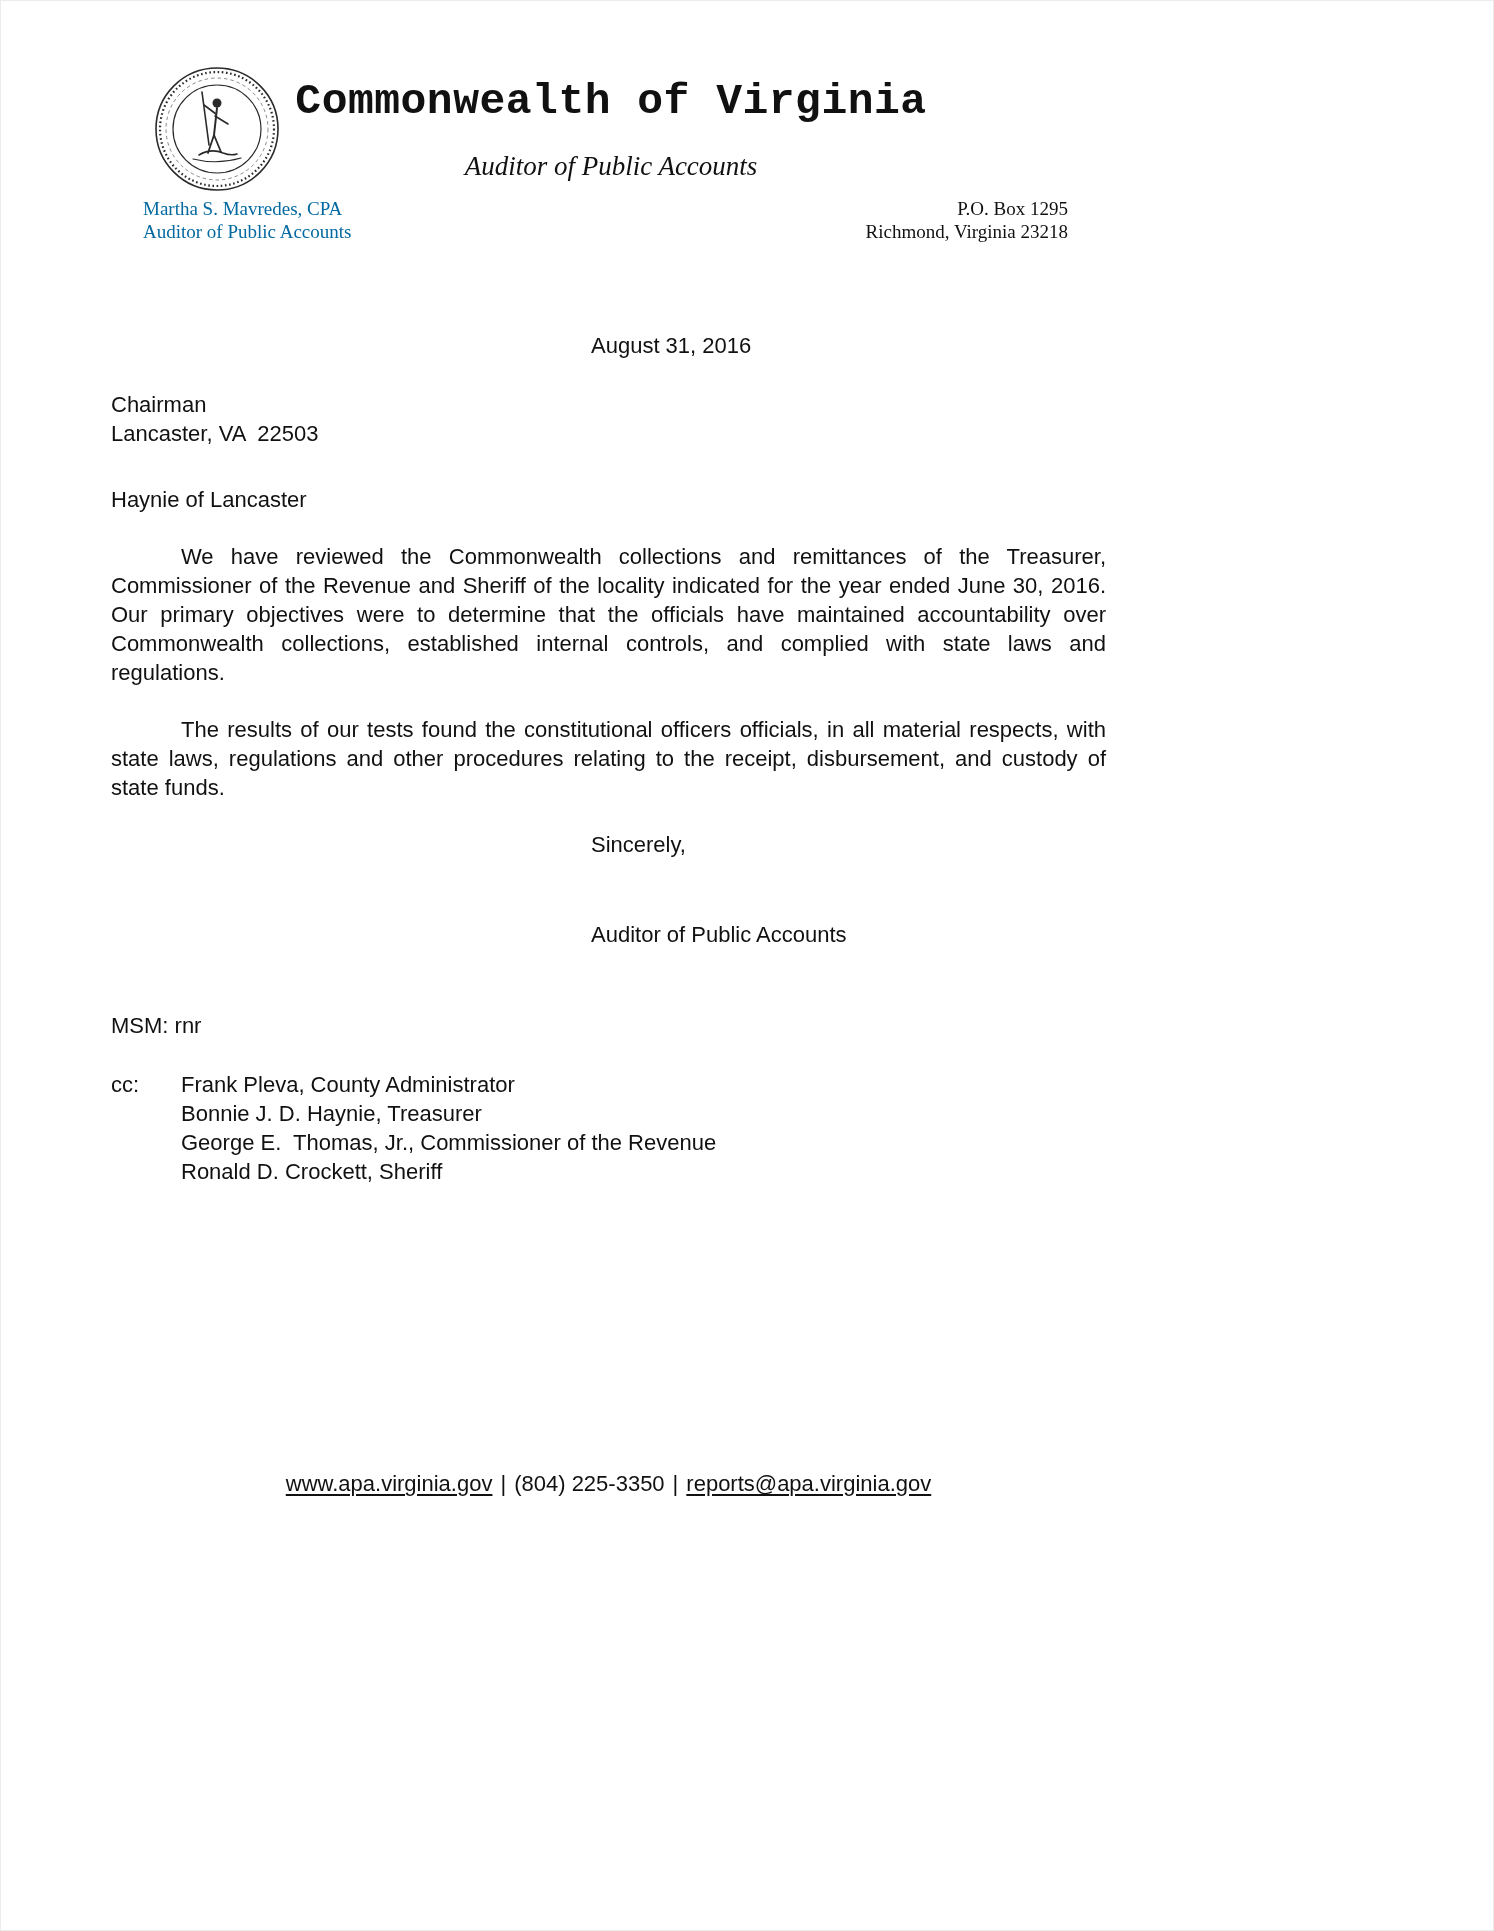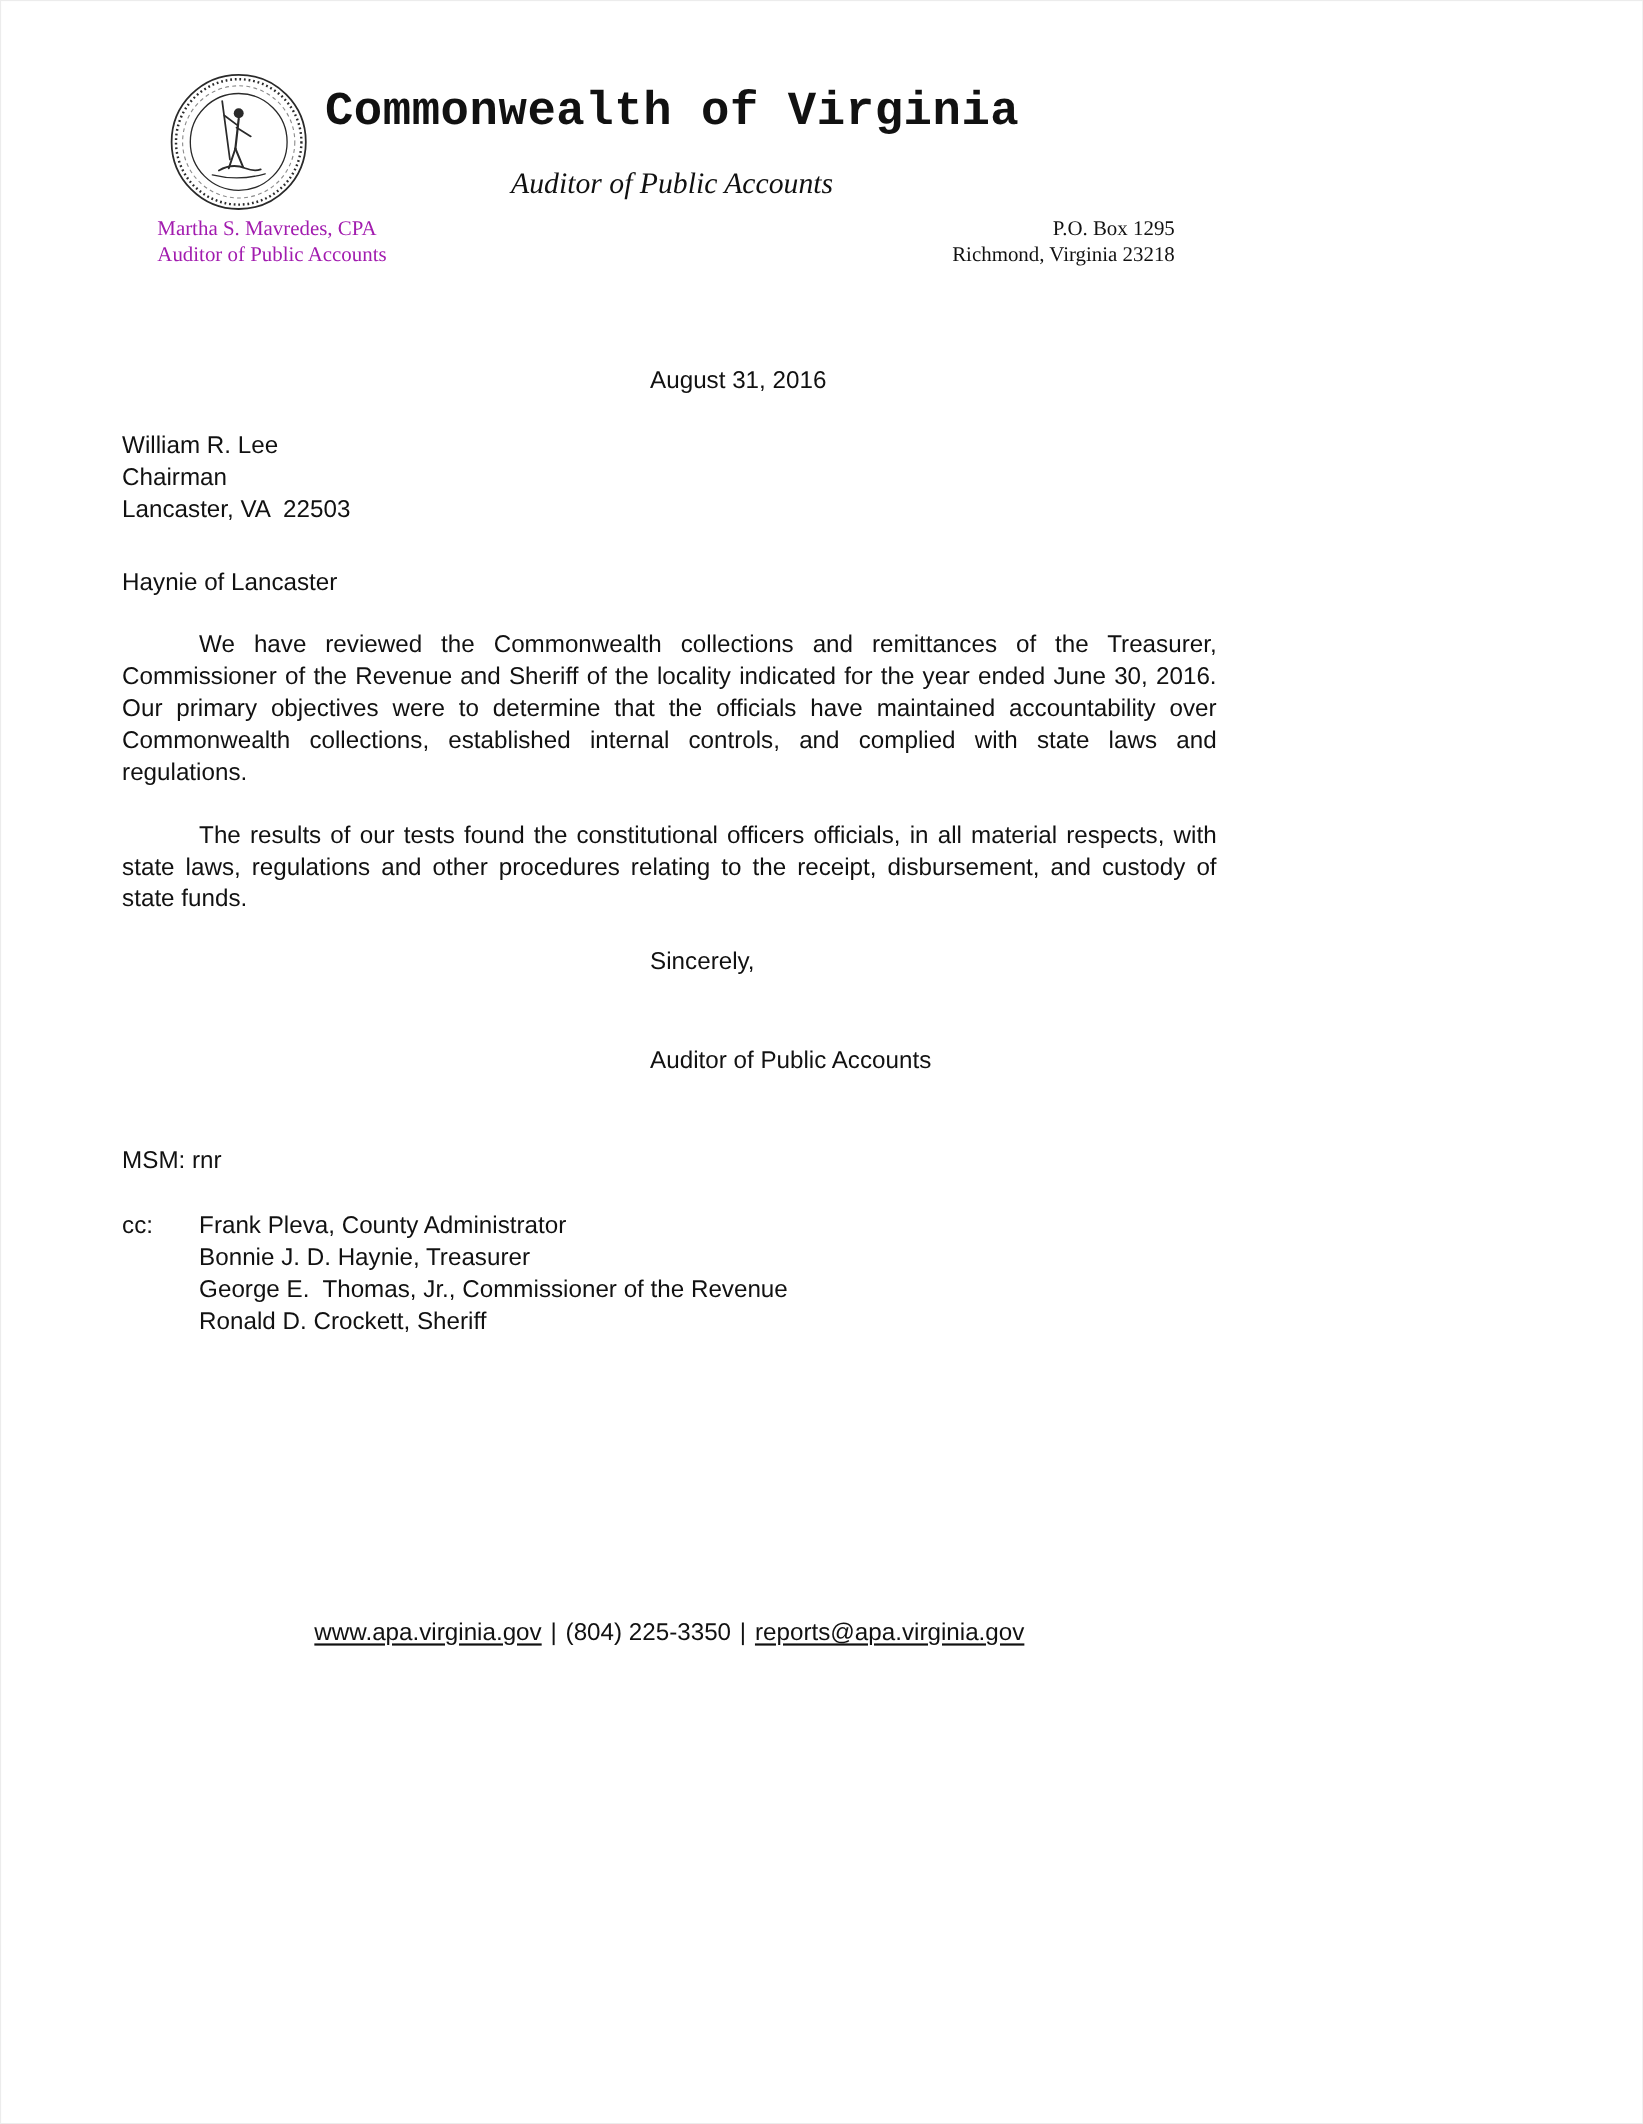--- a/index.html
+++ b/index.html
@@ -52,21 +52,21 @@
     color: #111111;
   }
 
   .official-block {
     position: absolute;
     left: 142px;
     top: 196px;
     font-family: "Liberation Serif", serif;
     font-size: 19px;
     line-height: 23px;
-    color: #a21caf;
+    color: #0369a1;
   }
 
   .return-address-block {
     position: absolute;
     right: 425px;
     top: 196px;
     text-align: right;
     font-family: "Liberation Serif", serif;
     font-size: 19px;
     line-height: 23px;
@@ -165,21 +165,20 @@
       <div>P.O. Box 1295</div>
       <div>Richmond, Virginia 23218</div>
     </div>
   </div>
 
   <div class="content">
 
     <div class="date-line">August 31, 2016</div>
 
     <div class="recipient-block">
-      <div class="recipient-line">William R. Lee</div>
       <div class="recipient-line">Chairman</div>
       <div class="recipient-line">Lancaster, VA  22503</div>
     </div>
 
     <div class="locality-line">Haynie of Lancaster</div>
 
 
     <p class="body-paragraph">We have reviewed the Commonwealth collections and remittances of the Treasurer, Commissioner of the Revenue and Sheriff of the locality indicated for the year ended June 30, 2016.  Our primary objectives were to determine that the officials have maintained accountability over Commonwealth collections, established internal controls, and complied with state laws and regulations.</p>
 
     <p class="body-paragraph">The results of our tests found the constitutional officers officials, in all material respects, with state laws, regulations and other procedures relating to the receipt, disbursement, and custody of state funds.</p>

